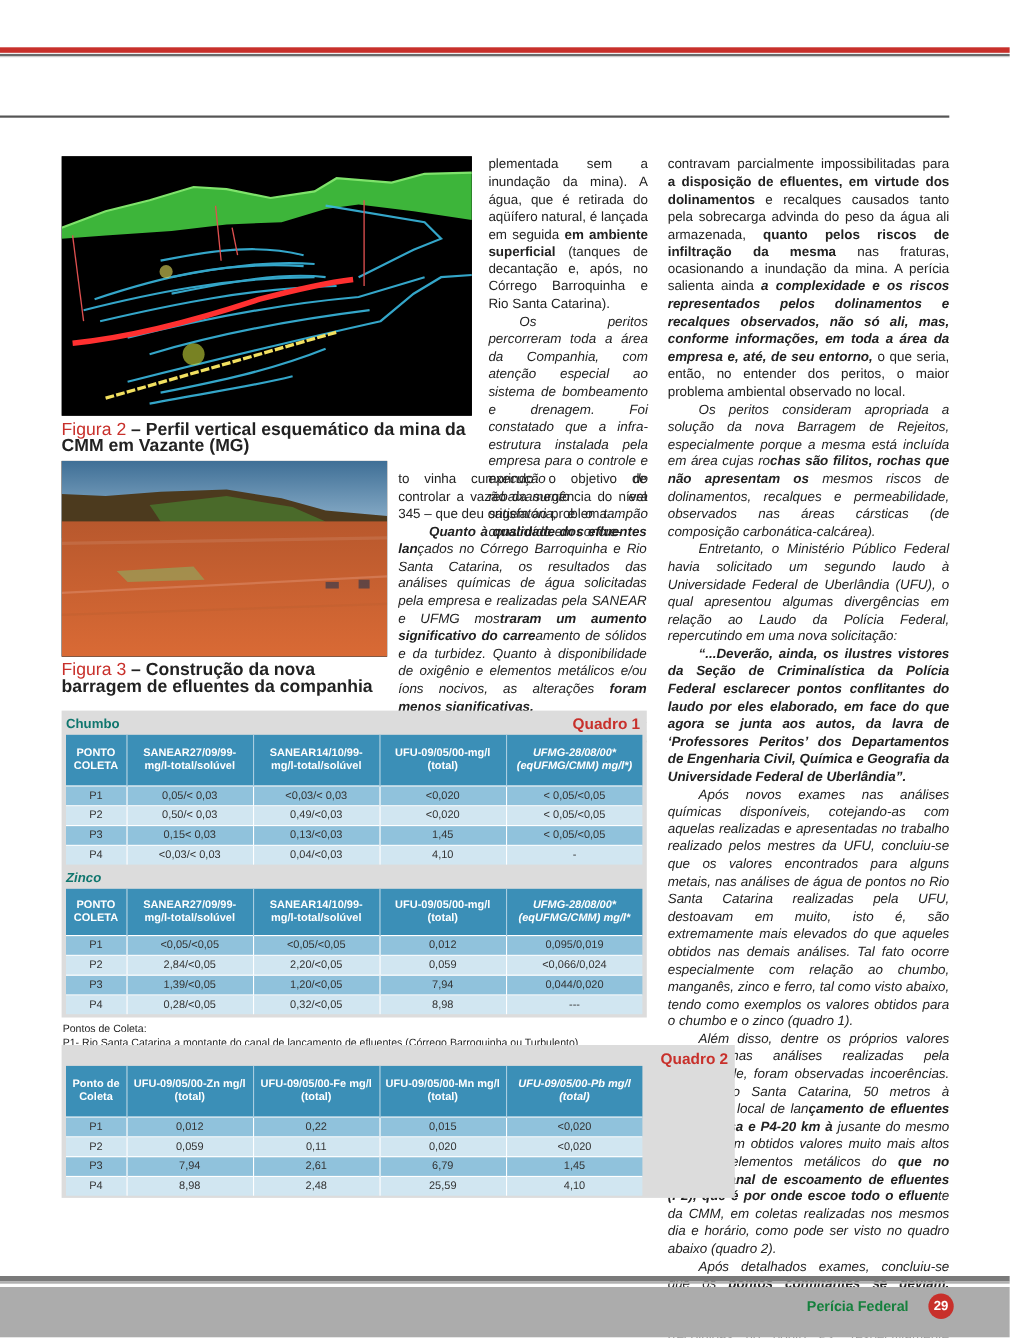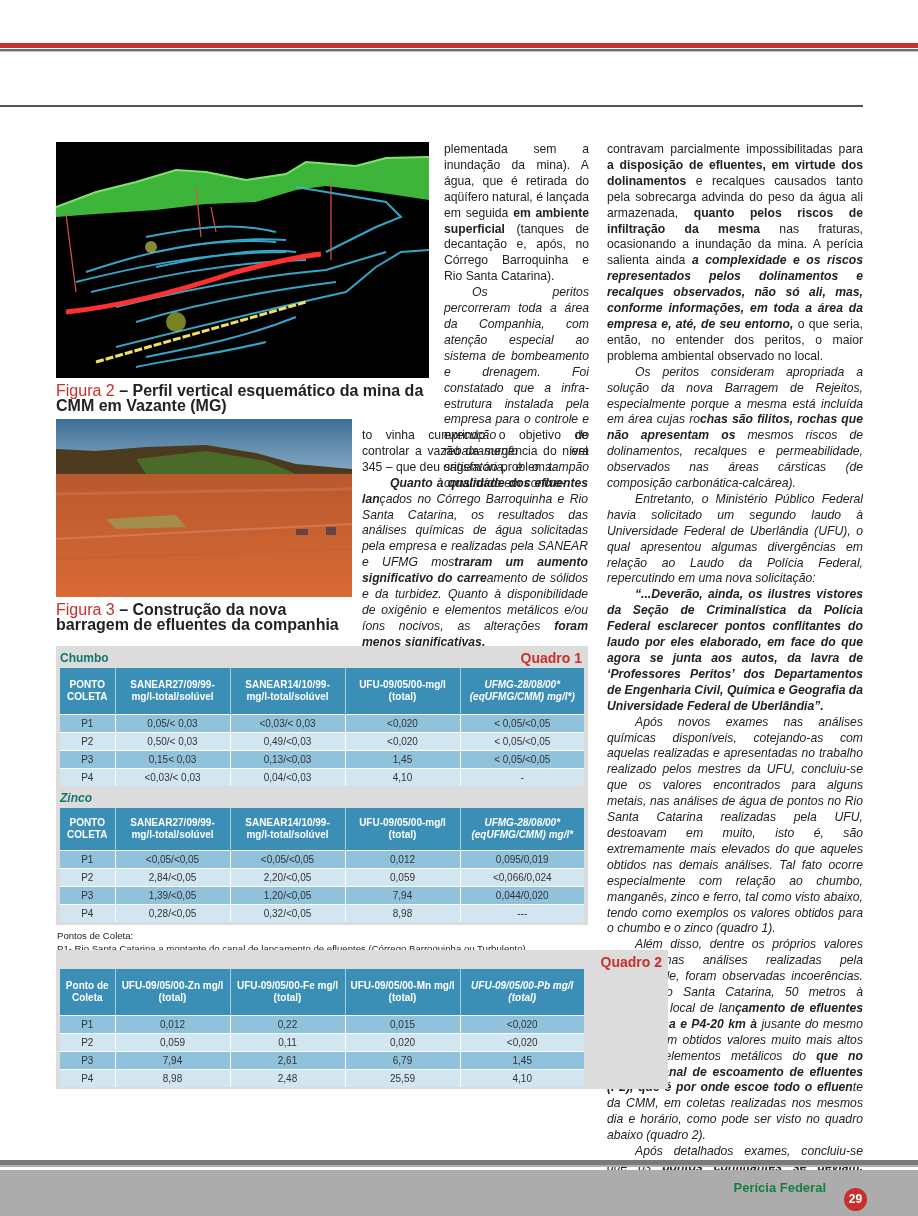--- a/index.html
+++ b/index.html
@@ -37,21 +37,21 @@
 
   .legend { font-size: 9.6px; line-height: 13px; color: #222; }
   .legend .b { font-weight: normal; }
 
   .footer-grey1 { left: 0; top: 1160px; width: 918px; height: 5px; background: #7a7a7a; }
   .footer-grey2 { left: 0; top: 1165px; width: 918px; height: 2px; background: #b0b0b0; }
   .footer-band { left: 0; top: 1170px; width: 918px; height: 46px; background: #acacac; }
   .footer-title { right: 92px; top: 1180px; font-size: 13px; font-weight: bold; color: #15803d; }
   .page-num { left: 844px; top: 1176px; width: 23px; height: 23px; border-radius: 50%;
               background: #c8302b; color: #fff; font-weight: bold; font-size: 12px;
-              text-align: center; line-height: 23px; margin-top: 12px; }
+              text-align: center; line-height: 23px; }
 </style>
 </head>
 <body>
 
 <div class="abs top-red"></div>
 <div class="abs top-grey1"></div>
 <div class="abs top-grey2"></div>
 <div class="abs header-rule"></div>
 
 <div class="abs fig" style="left:56px; top:142px; width:373px; height:236px;">

